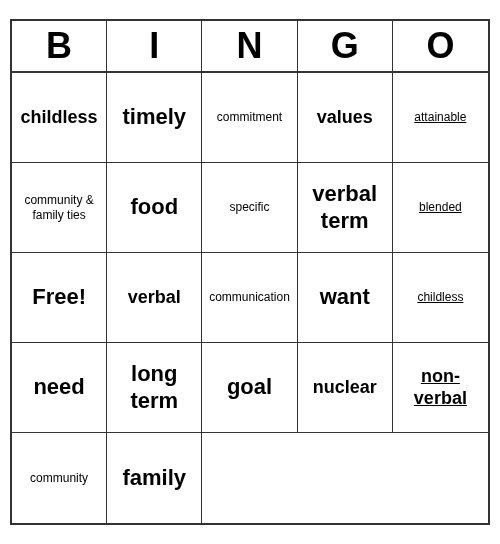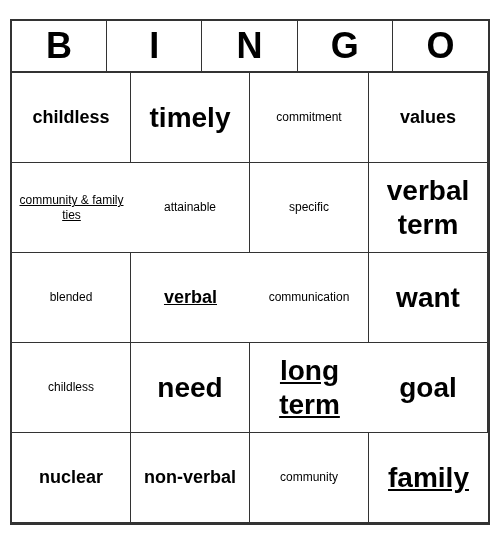--- a/index.html
+++ b/index.html
@@ -27,21 +27,21 @@
       font-size: 36px;
       font-weight: bold;
       padding: 4px 0;
       border-right: 1px solid #333;
     }
     .bingo-header-cell:last-child {
       border-right: none;
     }
     .bingo-grid {
       display: grid;
-      grid-template-columns: repeat(4, 1fr);
+      grid-template-columns: repeat(5, 1fr);
       grid-template-rows: repeat(5, 1fr);
     }
     .bingo-cell {
       border-right: 1px solid #333;
       border-bottom: 1px solid #333;
       display: flex;
       align-items: center;
       justify-content: center;
       text-align: center;
       padding: 6px 4px;
@@ -59,21 +59,21 @@
       display: block;
     }
     .size-medium {
       font-size: 18px;
       font-weight: bold;
     }
     .size-small {
       font-size: 12px;
     }
     .size-xlarge {
-      font-size: 28px;
+      font-size: 22px;
       font-weight: bold;
     }
   </style>
 </head>
 <body>
 
 <div class="bingo-card">
   <div class="bingo-header">
   <div class="bingo-header-cell">B</div>
       <div class="bingo-header-cell">I</div>
@@ -88,33 +88,39 @@
       <div class="bingo-cell">
         <span class="cell-text size-xlarge">timely</span>
       </div>
       <div class="bingo-cell">
         <span class="cell-text size-small">commitment</span>
       </div>
       <div class="bingo-cell">
         <span class="cell-text size-medium">values</span>
       </div>
       <div class="bingo-cell">
+        <span class="cell-text size-small">attainable</span>
+      </div>
+      <div class="bingo-cell">
         <span class="cell-text size-small">community &amp; family ties</span>
       </div>
       <div class="bingo-cell">
-        <span class="cell-text size-small">attainable</span>
+        <span class="cell-text size-xlarge">food</span>
       </div>
       <div class="bingo-cell">
         <span class="cell-text size-small">specific</span>
       </div>
       <div class="bingo-cell">
         <span class="cell-text size-xlarge">verbal term</span>
       </div>
       <div class="bingo-cell">
         <span class="cell-text size-small">blended</span>
+      </div>
+      <div class="bingo-cell">
+        <span class="cell-text size-xlarge">Free!</span>
       </div>
       <div class="bingo-cell">
         <span class="cell-text size-medium">verbal</span>
       </div>
       <div class="bingo-cell">
         <span class="cell-text size-small">communication</span>
       </div>
       <div class="bingo-cell">
         <span class="cell-text size-xlarge">want</span>
       </div>

